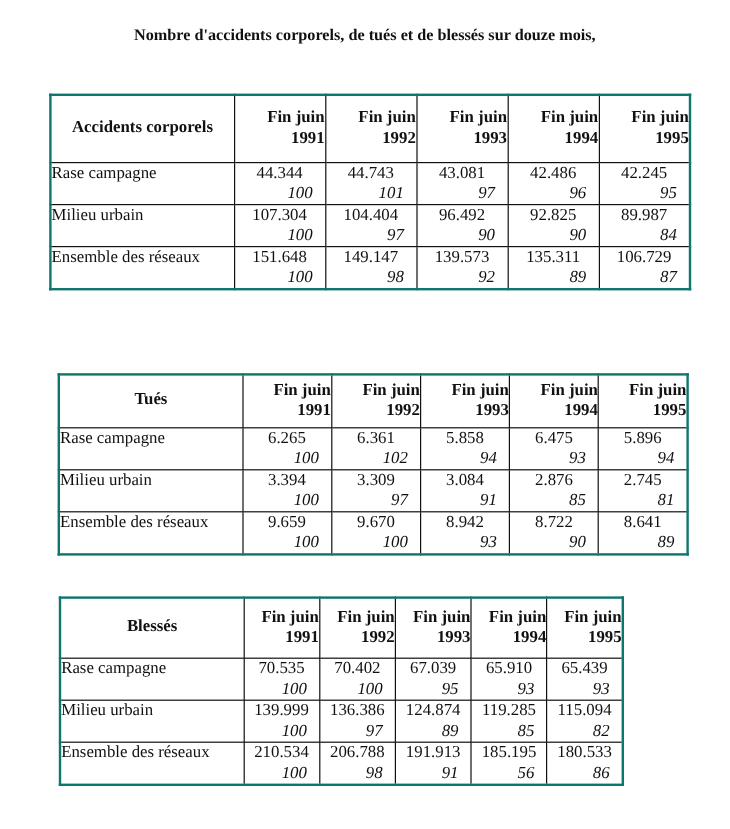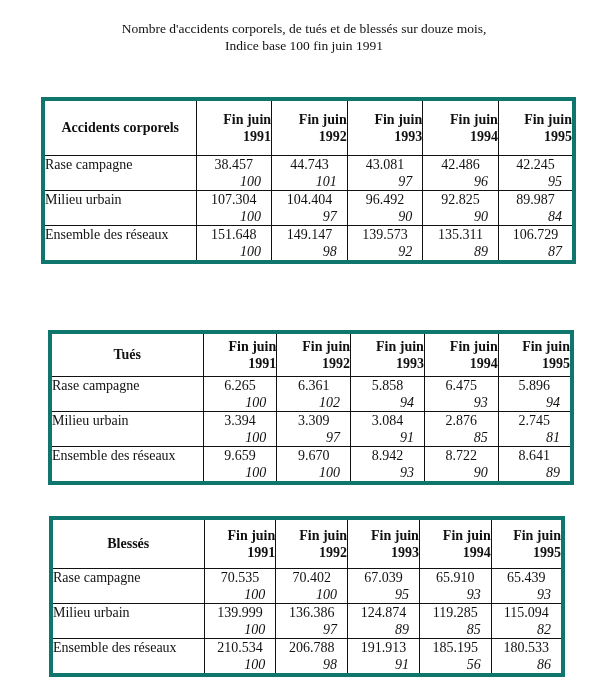--- a/index.html
+++ b/index.html
@@ -1,44 +1,43 @@
 <!DOCTYPE html>
 <html><head>
 <meta charset="utf-8">
 <style>
   html, body { margin: 0; padding: 0; background: #ffffff; }
   body { width: 608px; height: 691px; position: relative; overflow: hidden;
          font-family: "Liberation Serif", "DejaVu Serif", serif; color: #111; }
   .title-block { position: absolute; left: 0; top: 20px; width: 608px; text-align: center; line-height: 17px; }
-  .title-line { font-size: 13.5px; font-weight: normal; }
+  .title-line { font-size: 13.5px; font-weight: bold; }
   .subtitle-line { font-size: 13.5px; }
-  table.t { position: absolute; border-collapse: collapse; border: 4px solid #0f766e;
-            font-size: 14px; table-layout: fixed; margin-top: 19px; }
+  table.t { position: absolute; border-collapse: collapse; border: 2px solid #0f766e;
+            font-size: 14px; table-layout: fixed; }
   table.t td, table.t th { border: 1px solid #111; padding: 0; }
   th.corner { font-weight: bold; text-align: center; vertical-align: middle; font-size: 14px; }
   th.yh { font-weight: bold; text-align: center; vertical-align: middle; line-height: 17px; font-size: 14px; }
   th.yh span { display: block; text-align: right; }
   td.label { text-align: left; vertical-align: top; padding-left: 3px; line-height: 17px; }
   td.val { vertical-align: top; line-height: 17px; }
   td.val .n { display: block; text-align: center; }
   td.val .i { display: block; text-align: right; padding-right: 10px; font-style: italic; }
   #t1 { left: 41px; top: 78px; width: 535px; }
   #t2 { left: 48px; top: 311px; width: 526px; }
-  #t3 { left: 49px; top: 497px; width: 516px; }
+  #t3 { left: 49px; top: 497px; width: 471px; }
   #t1 tr.head { height: 56px; }
   #t2 tr.head { height: 44px; }
   #t3 tr.head { height: 50px; }
   tr.row { height: 34px; }
 </style>
 </head>
 <body>
 
 <div class="title-block">
   <div class="title-line">Nombre d'accidents corporels, de tués et de blessés sur douze mois,</div>
-  <div class="subtitle-line">Indice base 100 fin juin 1991</div>
 </div>
 
 <table class="t" id="t1">
     <colgroup>
       <col style="width:153px">
       <col>
       <col>
       <col>
       <col>
       <col>
@@ -63,21 +62,21 @@
           <span>1994</span>
         </th>
         <th class="yh">
           <span>Fin juin</span>
           <span>1995</span>
         </th>
       </tr>
       <tr class="row">
         <td class="label">Rase campagne</td>
         <td class="val">
-          <span class="n">38.457</span>
+          <span class="n">44.344</span>
           <span class="i">100</span>
         </td>
         <td class="val">
           <span class="n">44.743</span>
           <span class="i">101</span>
         </td>
         <td class="val">
           <span class="n">43.081</span>
           <span class="i">97</span>
         </td>

